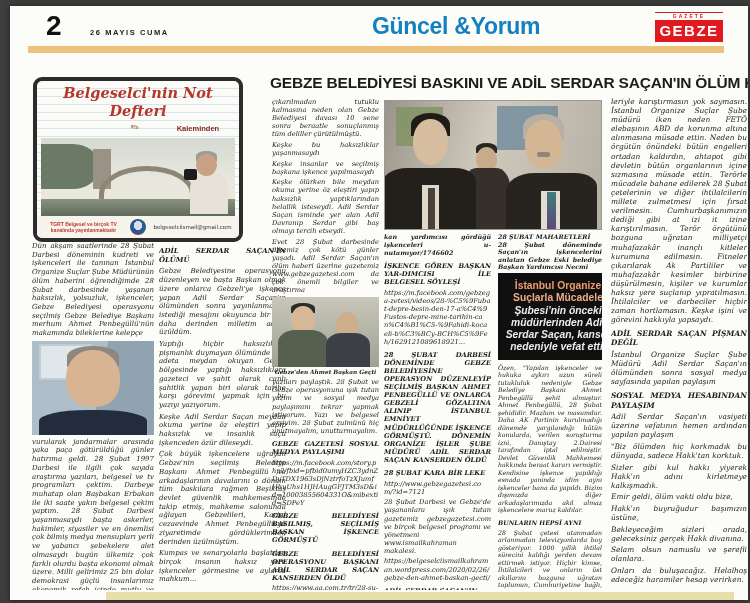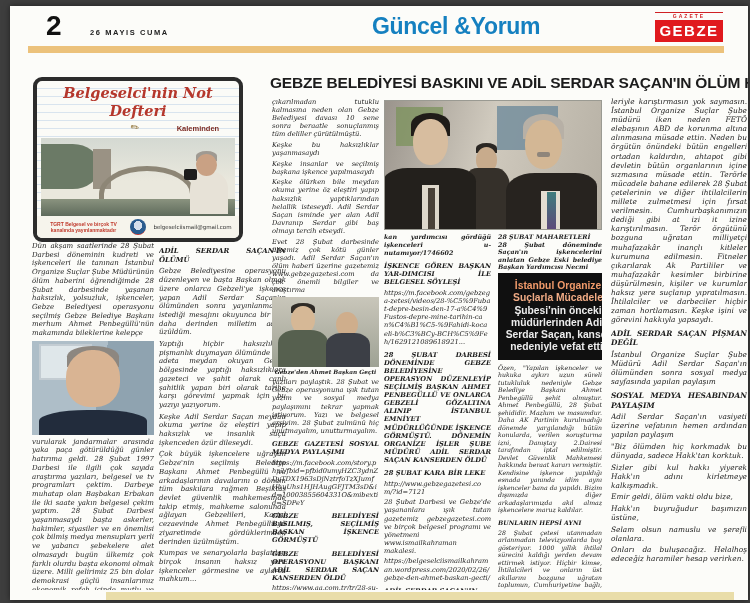--- a/index.html
+++ b/index.html
@@ -99,21 +99,21 @@
   .ip-hairA{position:absolute;left:18%;top:9%;width:22%;height:14%;background:#2e2a26;border-radius:50% 50% 0 0;}
   .ip-bodyA{position:absolute;left:6%;top:48%;width:46%;height:52%;background:#56604f;border-radius:35% 35% 0 0;}
   .ip-headB{position:absolute;left:60%;top:22%;width:20%;height:36%;background:#cfae8c;border-radius:50%;}
   .ip-bodyB{position:absolute;left:50%;top:52%;width:42%;height:48%;background:#3c3f46;border-radius:35% 35% 0 0;}
   .ip-caption{font-size:5.8px;text-align:center;font-weight:bold;margin:0 0 3px;}
 
   .blackbox{background:#101010;width:116px;margin:2px 0 4px -2px;padding:7px 4px 6px;text-align:center;
         font:bold 10.3px/12.3px "Liberation Sans",sans-serif;}
   .blackbox .bl1{color:#f09a6a;}
   .blackbox .bl2{color:#f0ab85;}
-  .blackbox .bl3{color:#ececec;}
+  .blackbox .bl3{color:#ececec;font-style:italic;}
 </style>
 </head>
 <body>
 
 <div class="page">
 
   <div class="abs pagenum">2</div>
   <div class="abs date">26 MAYIS CUMA</div>
   <div class="abs section-title">Güncel &amp;Yorum</div>
   <div class="abs logo">
@@ -243,19 +243,20 @@
   <div class="abs mcol mcol5">
     <p>leriyle karıştırmasın yok saymasın. İstanbul Organize Suçlar Şube müdürü iken neden FETÖ elebaşının ABD de korunma altına alınmasına müsade ettin. Neden bu örgütün önündeki bütün engelleri ortadan kaldırdın, ahtapot gibi devletin bütün organlarının içine sızmasına müsade ettin. Terörle mücadele bahane edilerek 28 Şubat çetelerinin ve diğer ihtilalcilerin millete zulmetmesi için fırsat verilmesin. Cumhurbaşkanımızın dediği gibi at izi it izine karıştırılmasın. Terör örgütünü bozguna uğratan milliyetçi muhafazakâr inançlı kitleler kurumuna edilmesin. Fitneler çıkarılarak Ak Partililer ve muhafazakâr kesimler birbirine düşürülmesin, kişiler ve kurumlar haksız yere suçlanıp yıpratılmasın. İhtilalciler ve darbeciler hiçbir zaman hortlamasın. Keşke işini ve görevini hakkıyla yapsaydı.</p>
     <p class="h">ADİL SERDAR SAÇAN PİŞMAN DEĞİL</p>
     <p>İstanbul Organize Suçlar Şube Müdürü Adil Serdar Saçan'ın ölümünden sonra sosyal medya sayfasında yapılan paylaşım</p>
     <p class="h">SOSYAL MEDYA HESABINDAN PAYLAŞIM</p>
     <p>Adil Serdar Saçan'ın vasiyeti üzerine vefatının hemen ardından yapılan paylaşım</p>
     <p>"Biz ölümden hiç korkmadık bu dünyada, sadece Hakk'tan korktuk.</p>
     <p>Sizler gibi kul hakkı yiyerek Hakk'ın adını kirletmeye kalkışmadık.</p>
     <p>Emir geldi, ölüm vakti oldu bize,</p>
     <p>Hakk'ın buyruğudur başımızın üstüne,</p>
+    <p>Bekleyeceğim sizleri orada, geleceksiniz gerçek Hakk divanına.</p>
     <p>Selam olsun namuslu ve şerefli olanlara.</p>
     <p>Onları da buluşacağız. Helalhoş edeceğiz haramiler hesap verirken.</p>
 
   </div>
 
   <div class="abs bottom-rule"></div>
 </div>
 
 </body></html>

